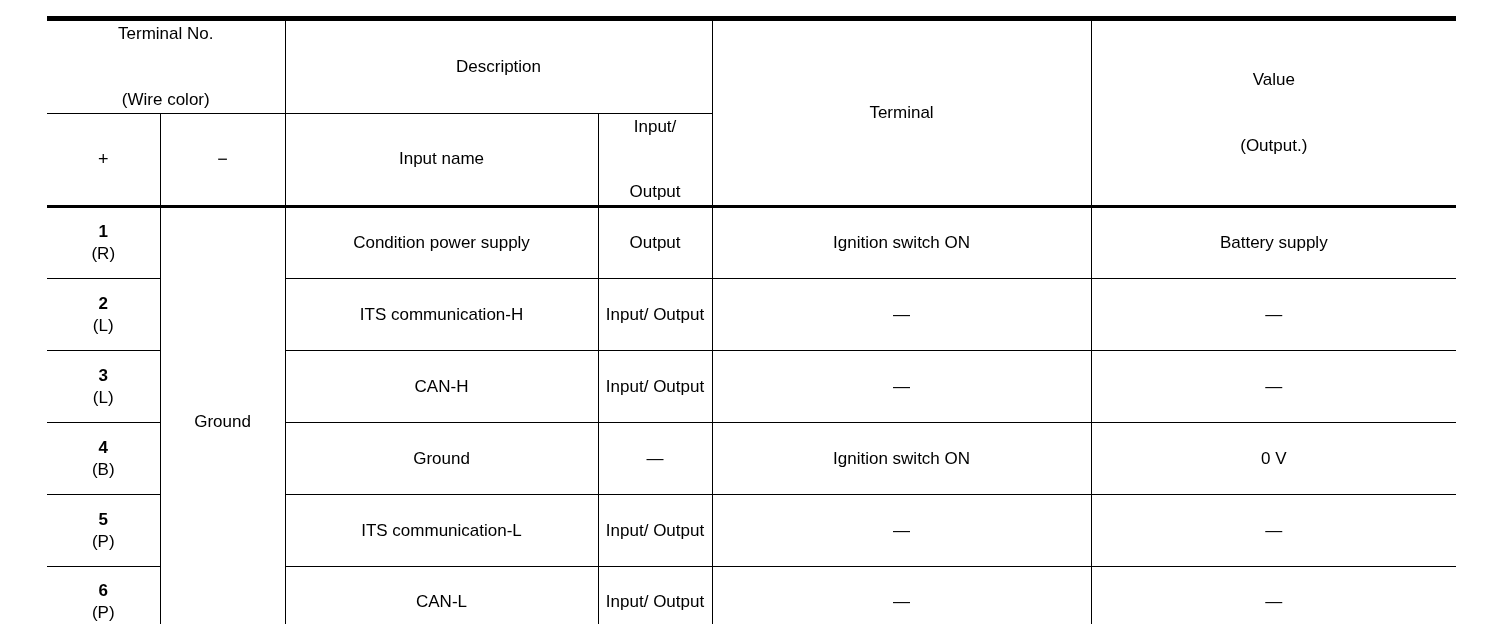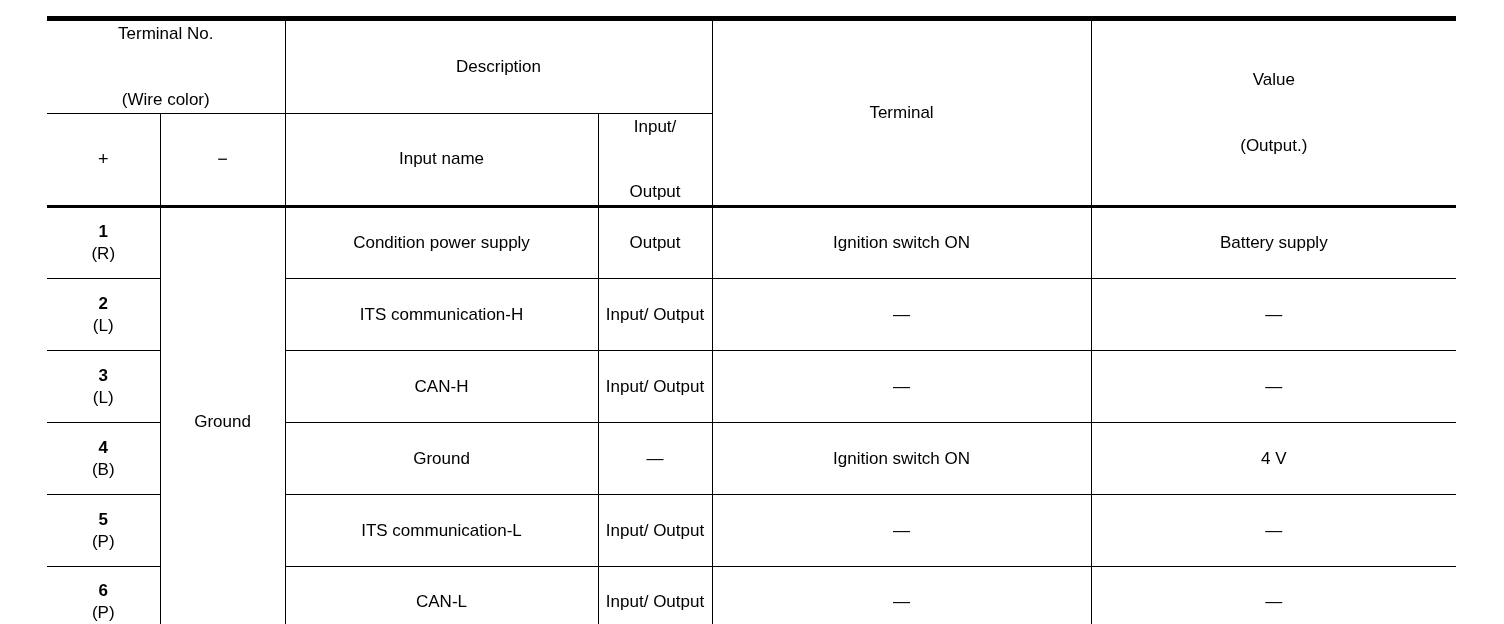--- a/index.html
+++ b/index.html
@@ -170,21 +170,21 @@
         <td class="ta-center">
           <span class="term-no">4</span>
           <span class="term-wc">(B)</span>
         </td>
         <td class="ta-left">Ground</td>
         <td class="ta-center dash">
           <span>—</span>
           
         </td>
         <td class="ta-left">Ignition switch ON</td>
-        <td class="ta-center">4 V</td>
+        <td class="ta-center">0 V</td>
       </tr>
 
       <tr class="r-data">
         <td class="ta-center">
           <span class="term-no">5</span>
           <span class="term-wc">(P)</span>
         </td>
         <td class="ta-left">ITS communication-L</td>
         <td class="ta-center">
           <span>Input/</span>

